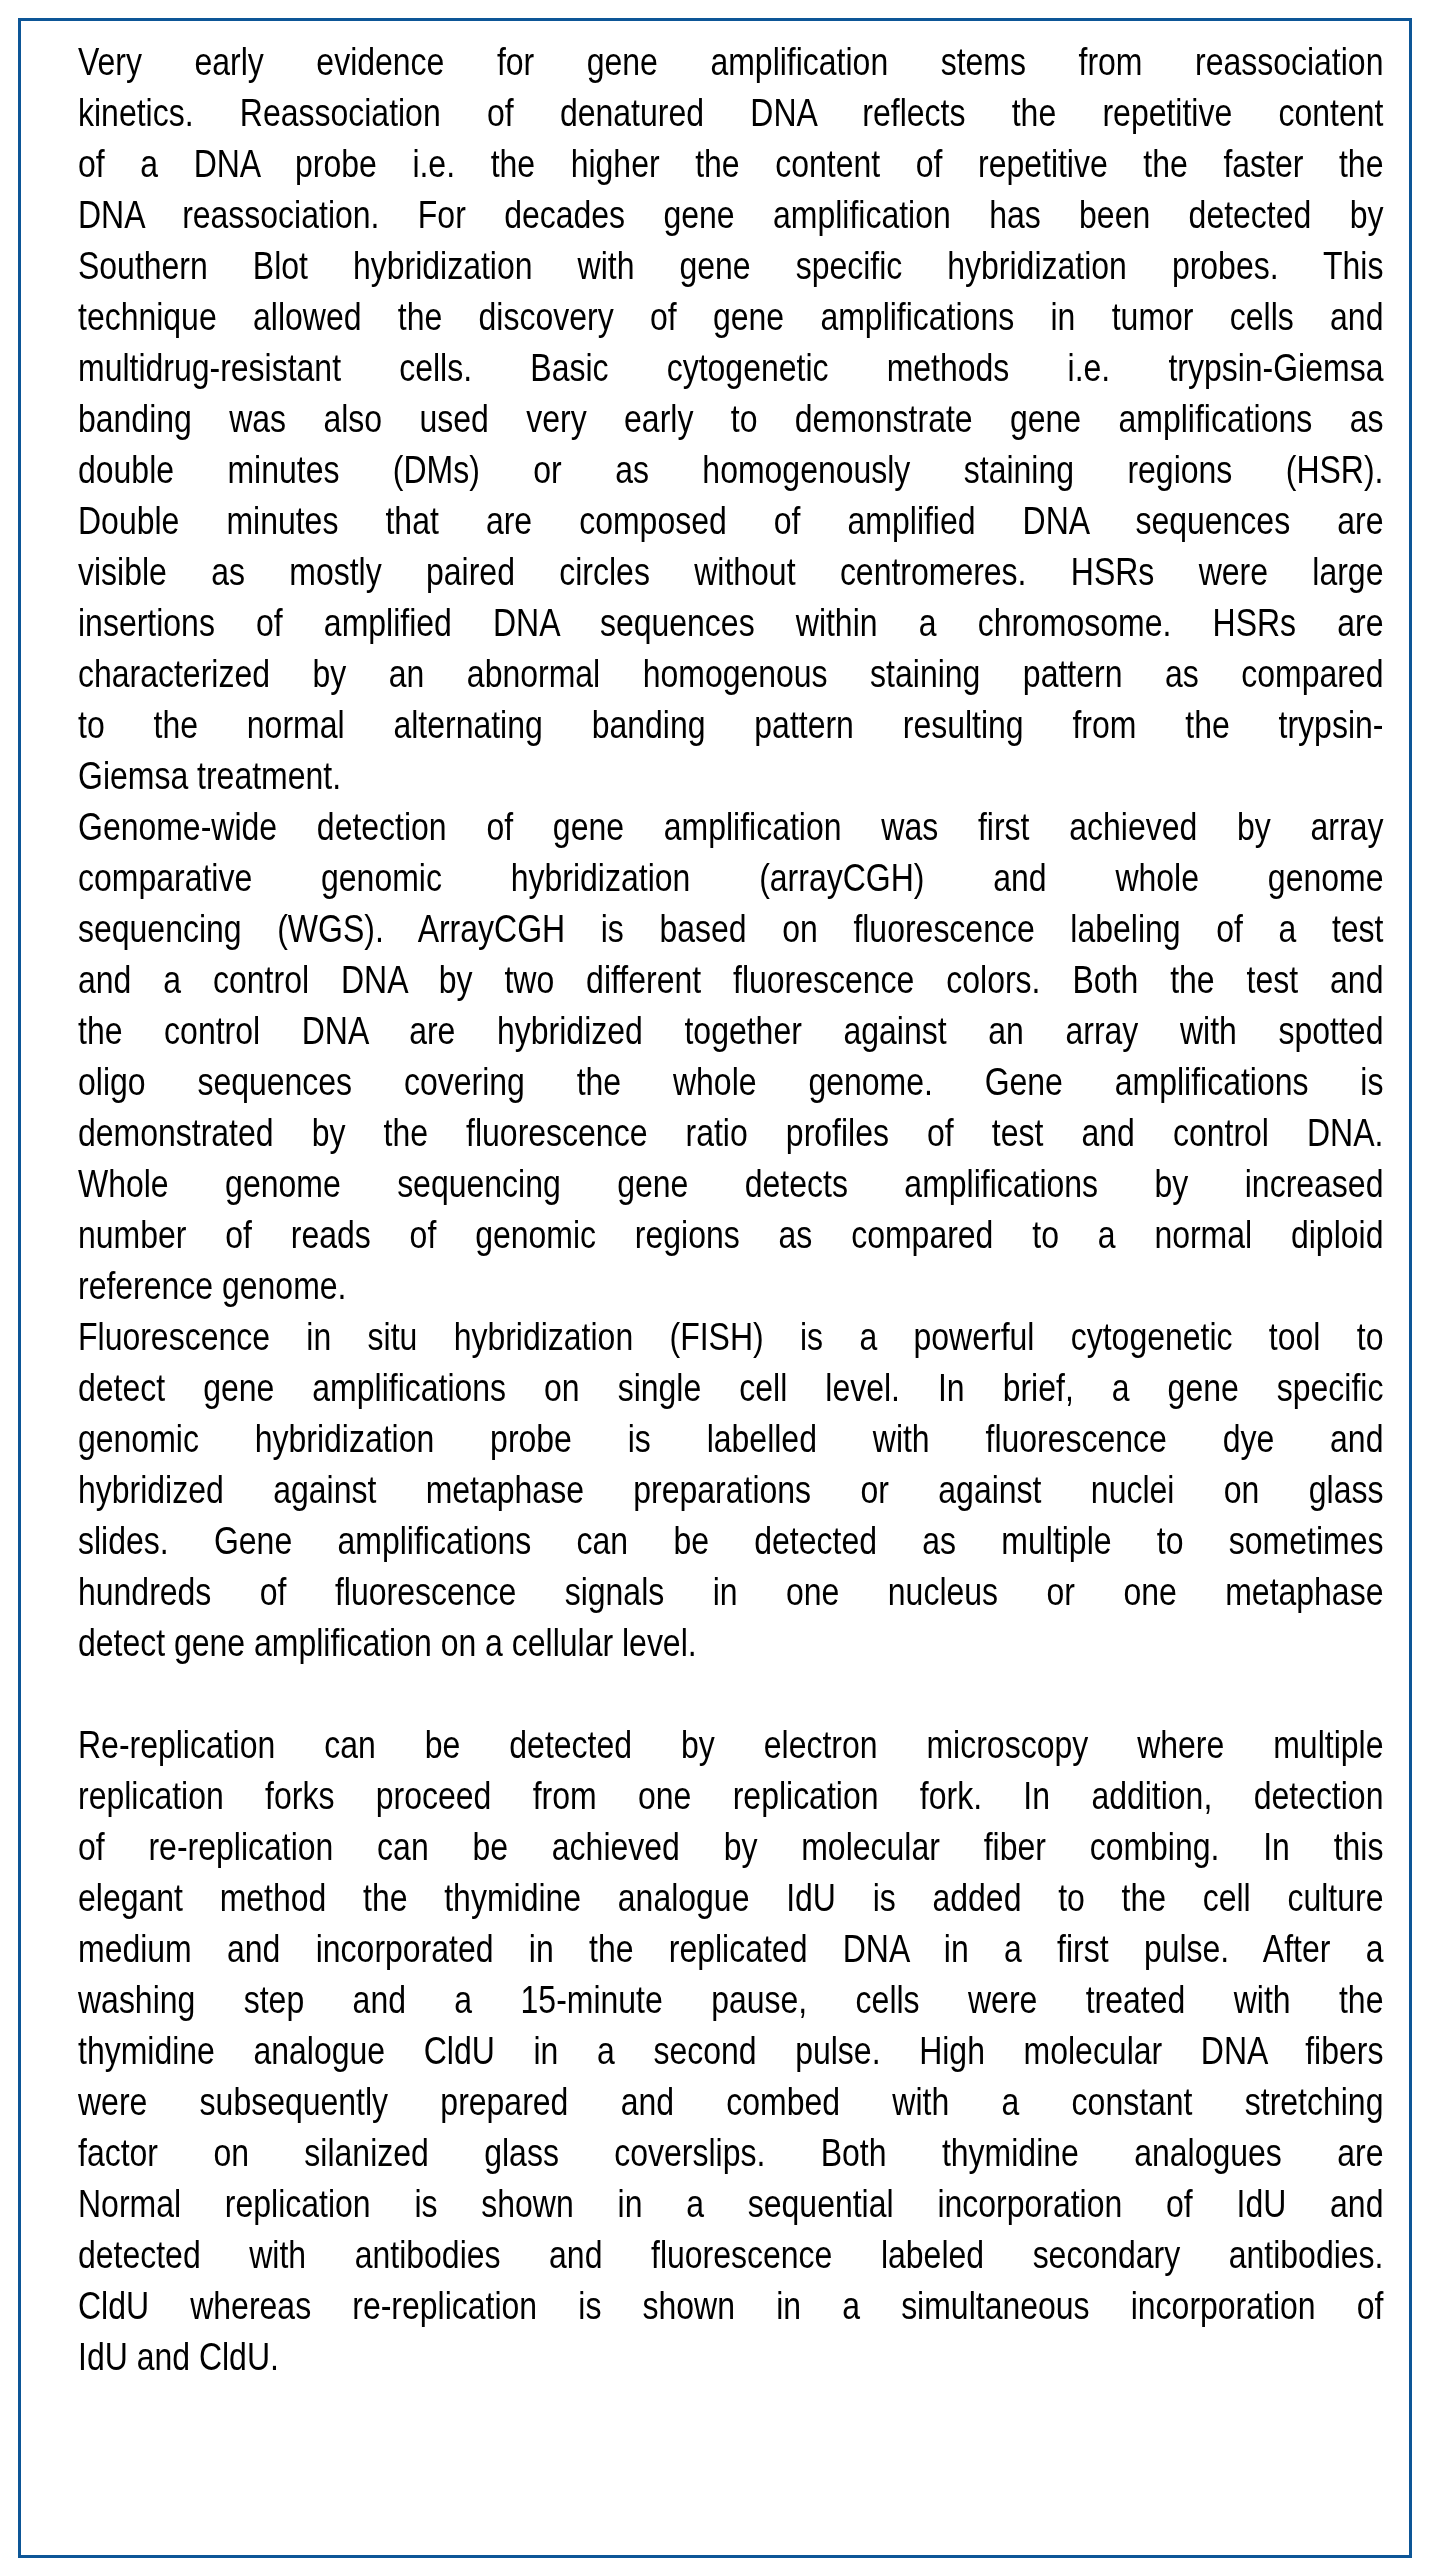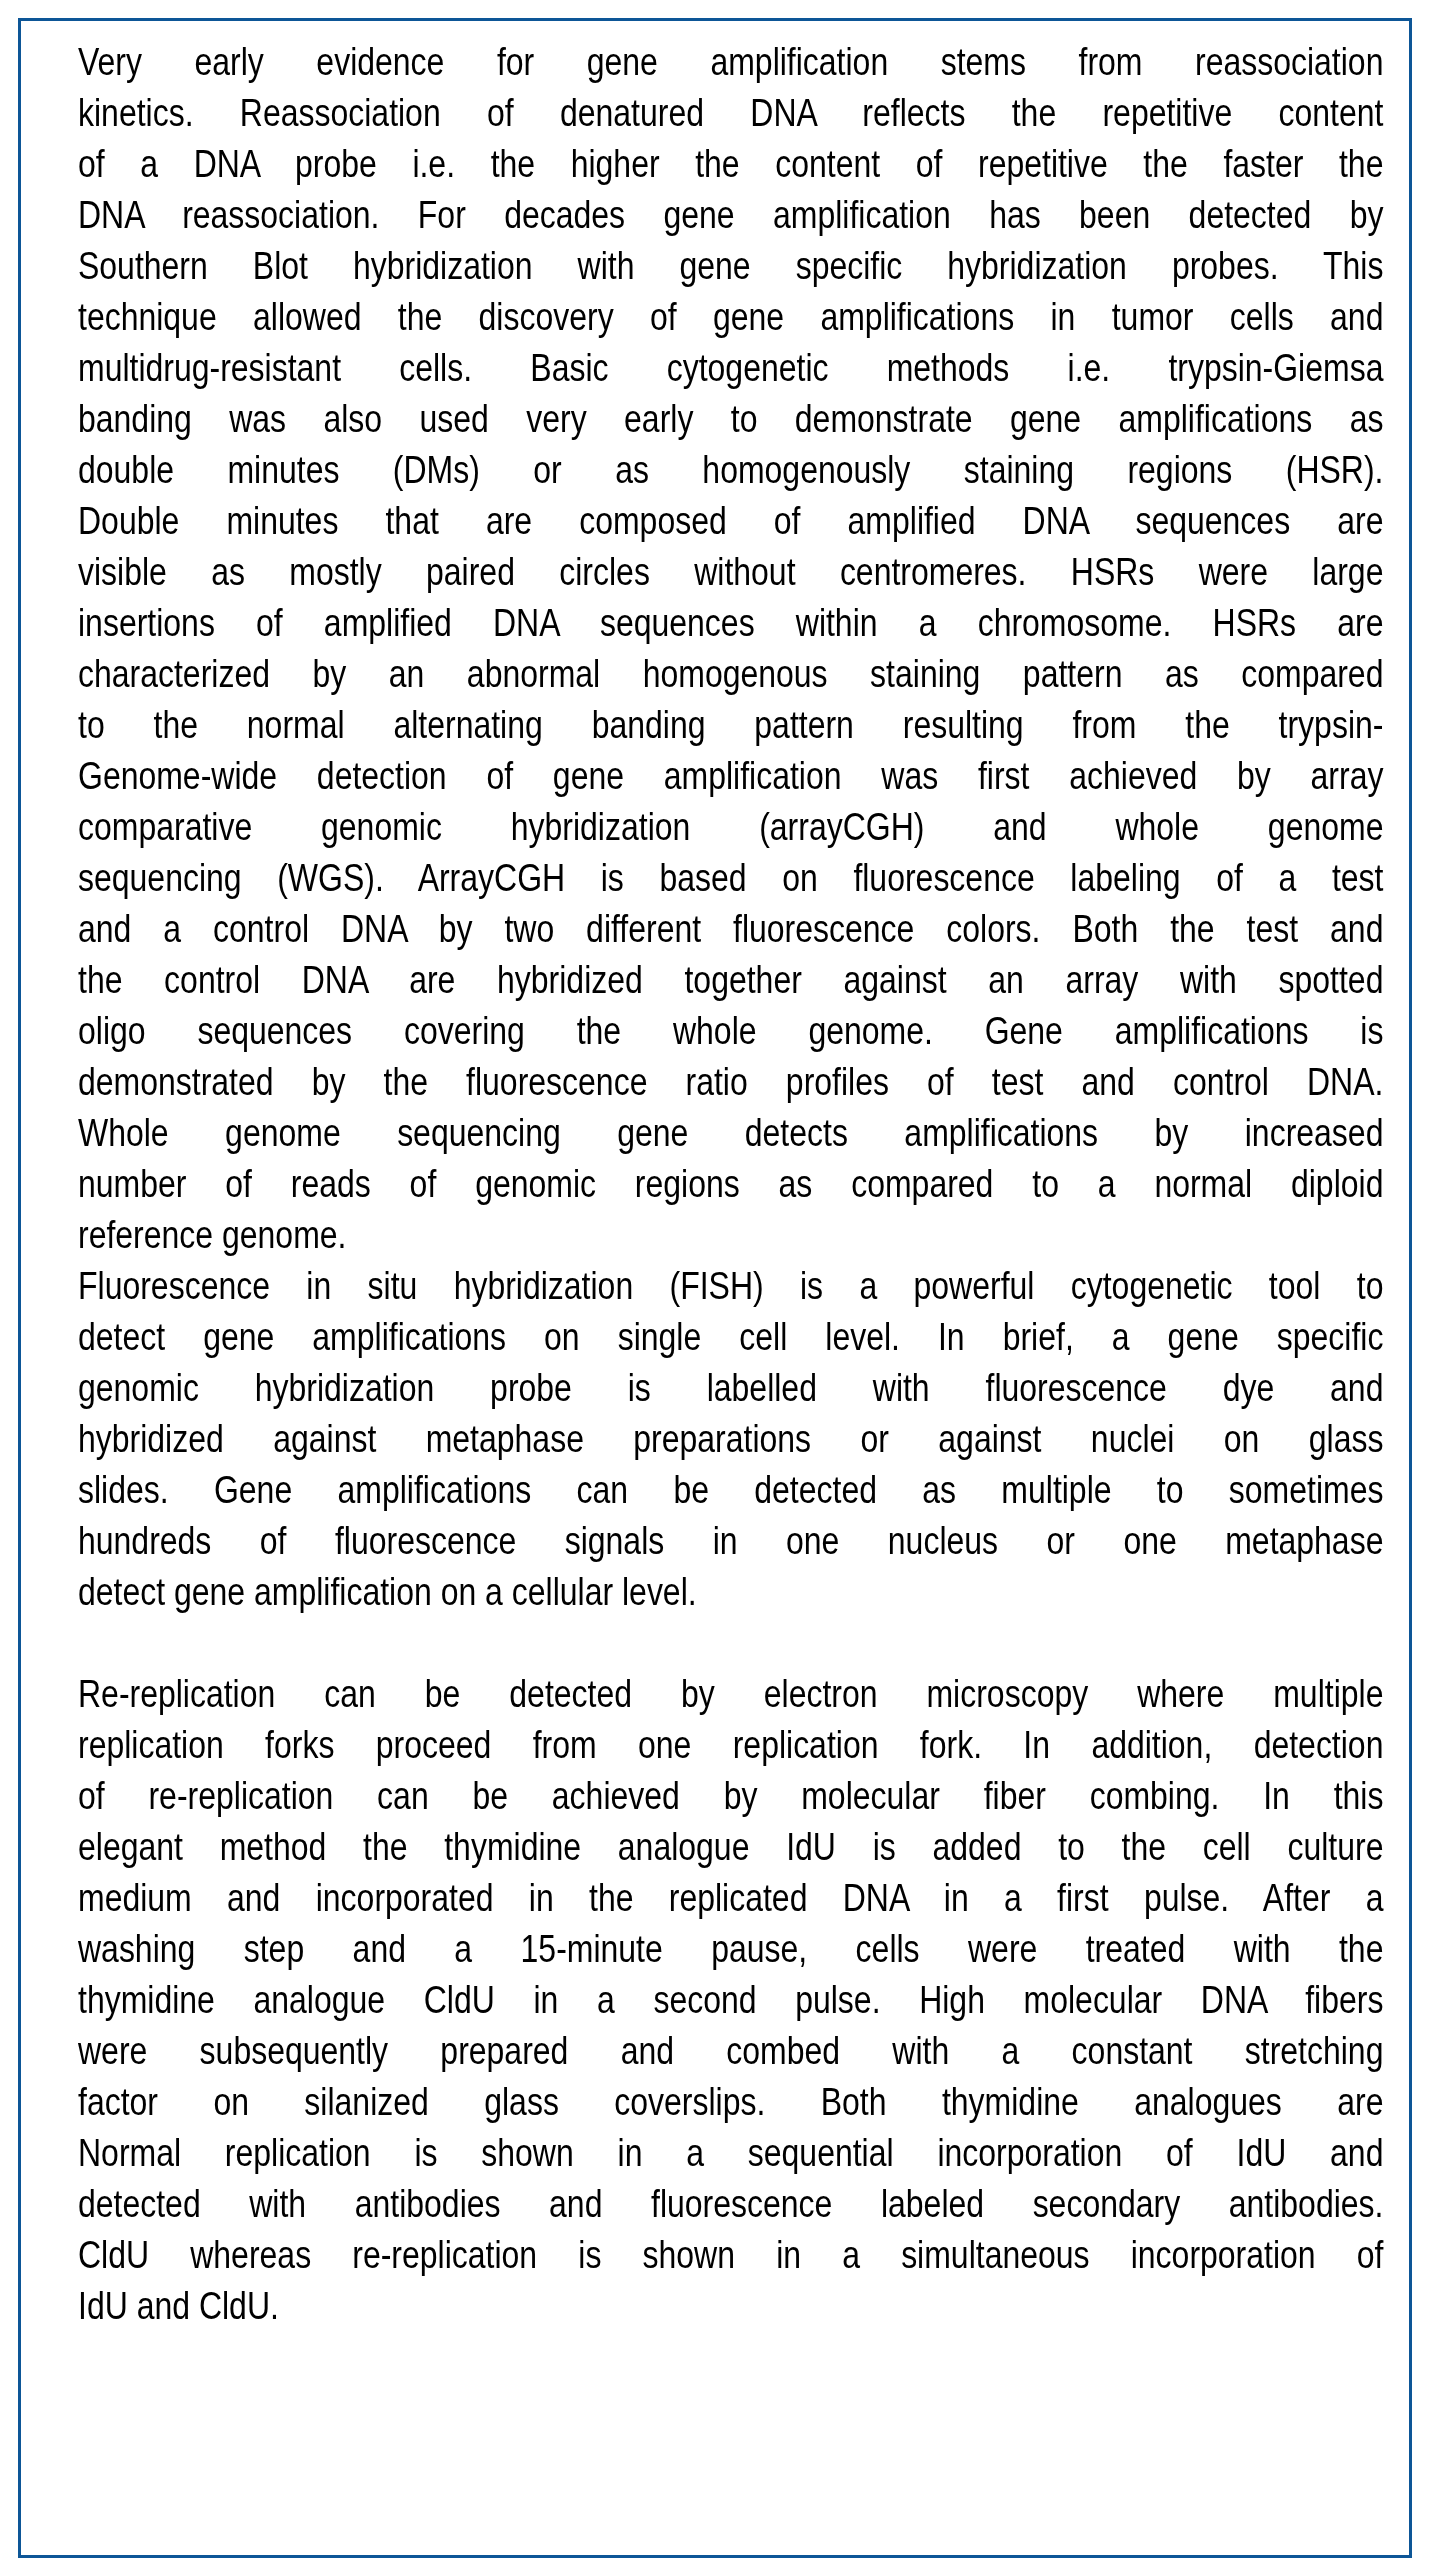--- a/index.html
+++ b/index.html
@@ -65,20 +65,23 @@
         <span class="inner">visible as mostly paired circles without centromeres. HSRs were large</span>
       </div>
     <div class="line">
         <span class="inner">insertions of amplified DNA sequences within a chromosome. HSRs are</span>
       </div>
     <div class="line">
         <span class="inner">characterized by an abnormal homogenous staining pattern as compared</span>
       </div>
     <div class="line">
         <span class="inner">to the normal alternating banding pattern resulting from the trypsin-</span>
+      </div>
+    <div class="line last">
+        <span class="inner">Giemsa treatment.</span>
       </div>
   </div>
 
   <div>
     <div class="line">
         <span class="inner">Genome-wide detection of gene amplification was first achieved by array</span>
       </div>
     <div class="line">
         <span class="inner">comparative genomic hybridization (arrayCGH) and whole genome</span>
       </div>

